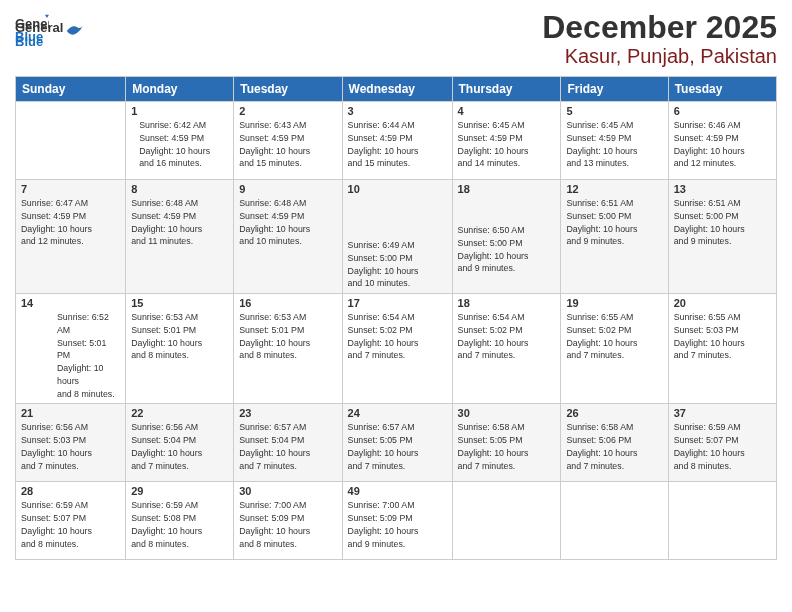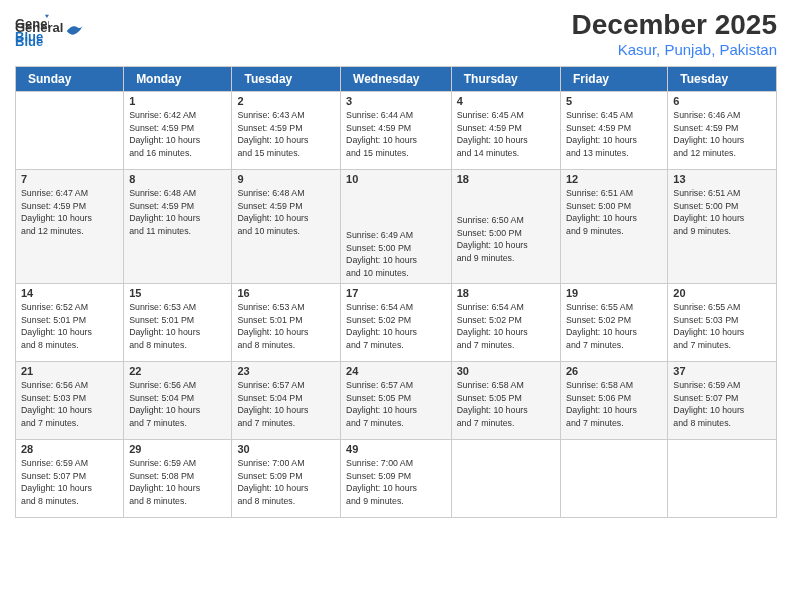--- a/index.html
+++ b/index.html
@@ -23,39 +23,39 @@
     }
     .logo {
       display: flex;
       align-items: center;
       margin-top: 4px;
     }
     .title-block {
       text-align: right;
     }
     .main-title {
-      font-size: 28px;
+      font-size: 32px;
       font-weight: bold;
       color: #333;
       line-height: 1.1;
     }
     .sub-title {
-      font-size: 15px;
-      color: #3b82f6;
+      font-size: 20px;
+      color: #7f1d1d;
     }
     .calendar-table {
       width: 100%;
       border-collapse: collapse;
       font-size: 9.5px;
     }
     .calendar-table thead tr th {
       background-color: #2a6db5;
       color: #fff;
       text-align: left;
-      padding: 5px 12px;
+      padding: 5px 6px;
       font-size: 12px;
       font-weight: bold;
       border: 1px solid #ccc;
     }
     .calendar-table tbody tr td {
       border: 1px solid #ccc;
       vertical-align: top;
       padding: 3px 5px;
       height: 78px;
       width: 113px;
@@ -121,21 +121,21 @@
         <th>Thursday</th>
         <th>Friday</th>
         <th>Tuesday</th>
       </tr>
     </thead>
     <tbody id="calendar-body">
     <tr>
           <td class="empty-cell"></td>
           <td>
             <span class="day-num">1</span>
-            <div class="day-info" style="white-space: pre-line;">Sunrise: 6:42 AM
+            <div class="day-info" style="white-space: pre-line; margin-left: 8px;">Sunrise: 6:42 AM
 Sunset: 4:59 PM
 Daylight: 10 hours
 and 16 minutes.</div>
           </td>
           <td>
             <span class="day-num">2</span>
             <div class="day-info" style="white-space: pre-line;">Sunrise: 6:43 AM
 Sunset: 4:59 PM
 Daylight: 10 hours
 and 15 minutes.</div>
@@ -216,21 +216,21 @@
             <span class="day-num">13</span>
             <div class="day-info" style="white-space: pre-line;">Sunrise: 6:51 AM
 Sunset: 5:00 PM
 Daylight: 10 hours
 and 9 minutes.</div>
           </td>
         </tr>
         <tr>
           <td>
             <span class="day-num">14</span>
-            <div class="day-info" style="white-space: pre-line;">Sunrise: 6:52 AM
+            <div class="day-info" style="white-space: pre-line; margin-left: 36px;">Sunrise: 6:52 AM
 Sunset: 5:01 PM
 Daylight: 10 hours
 and 8 minutes.</div>
           </td>
           <td>
             <span class="day-num">15</span>
             <div class="day-info" style="white-space: pre-line;">Sunrise: 6:53 AM
 Sunset: 5:01 PM
 Daylight: 10 hours
 and 8 minutes.</div>

